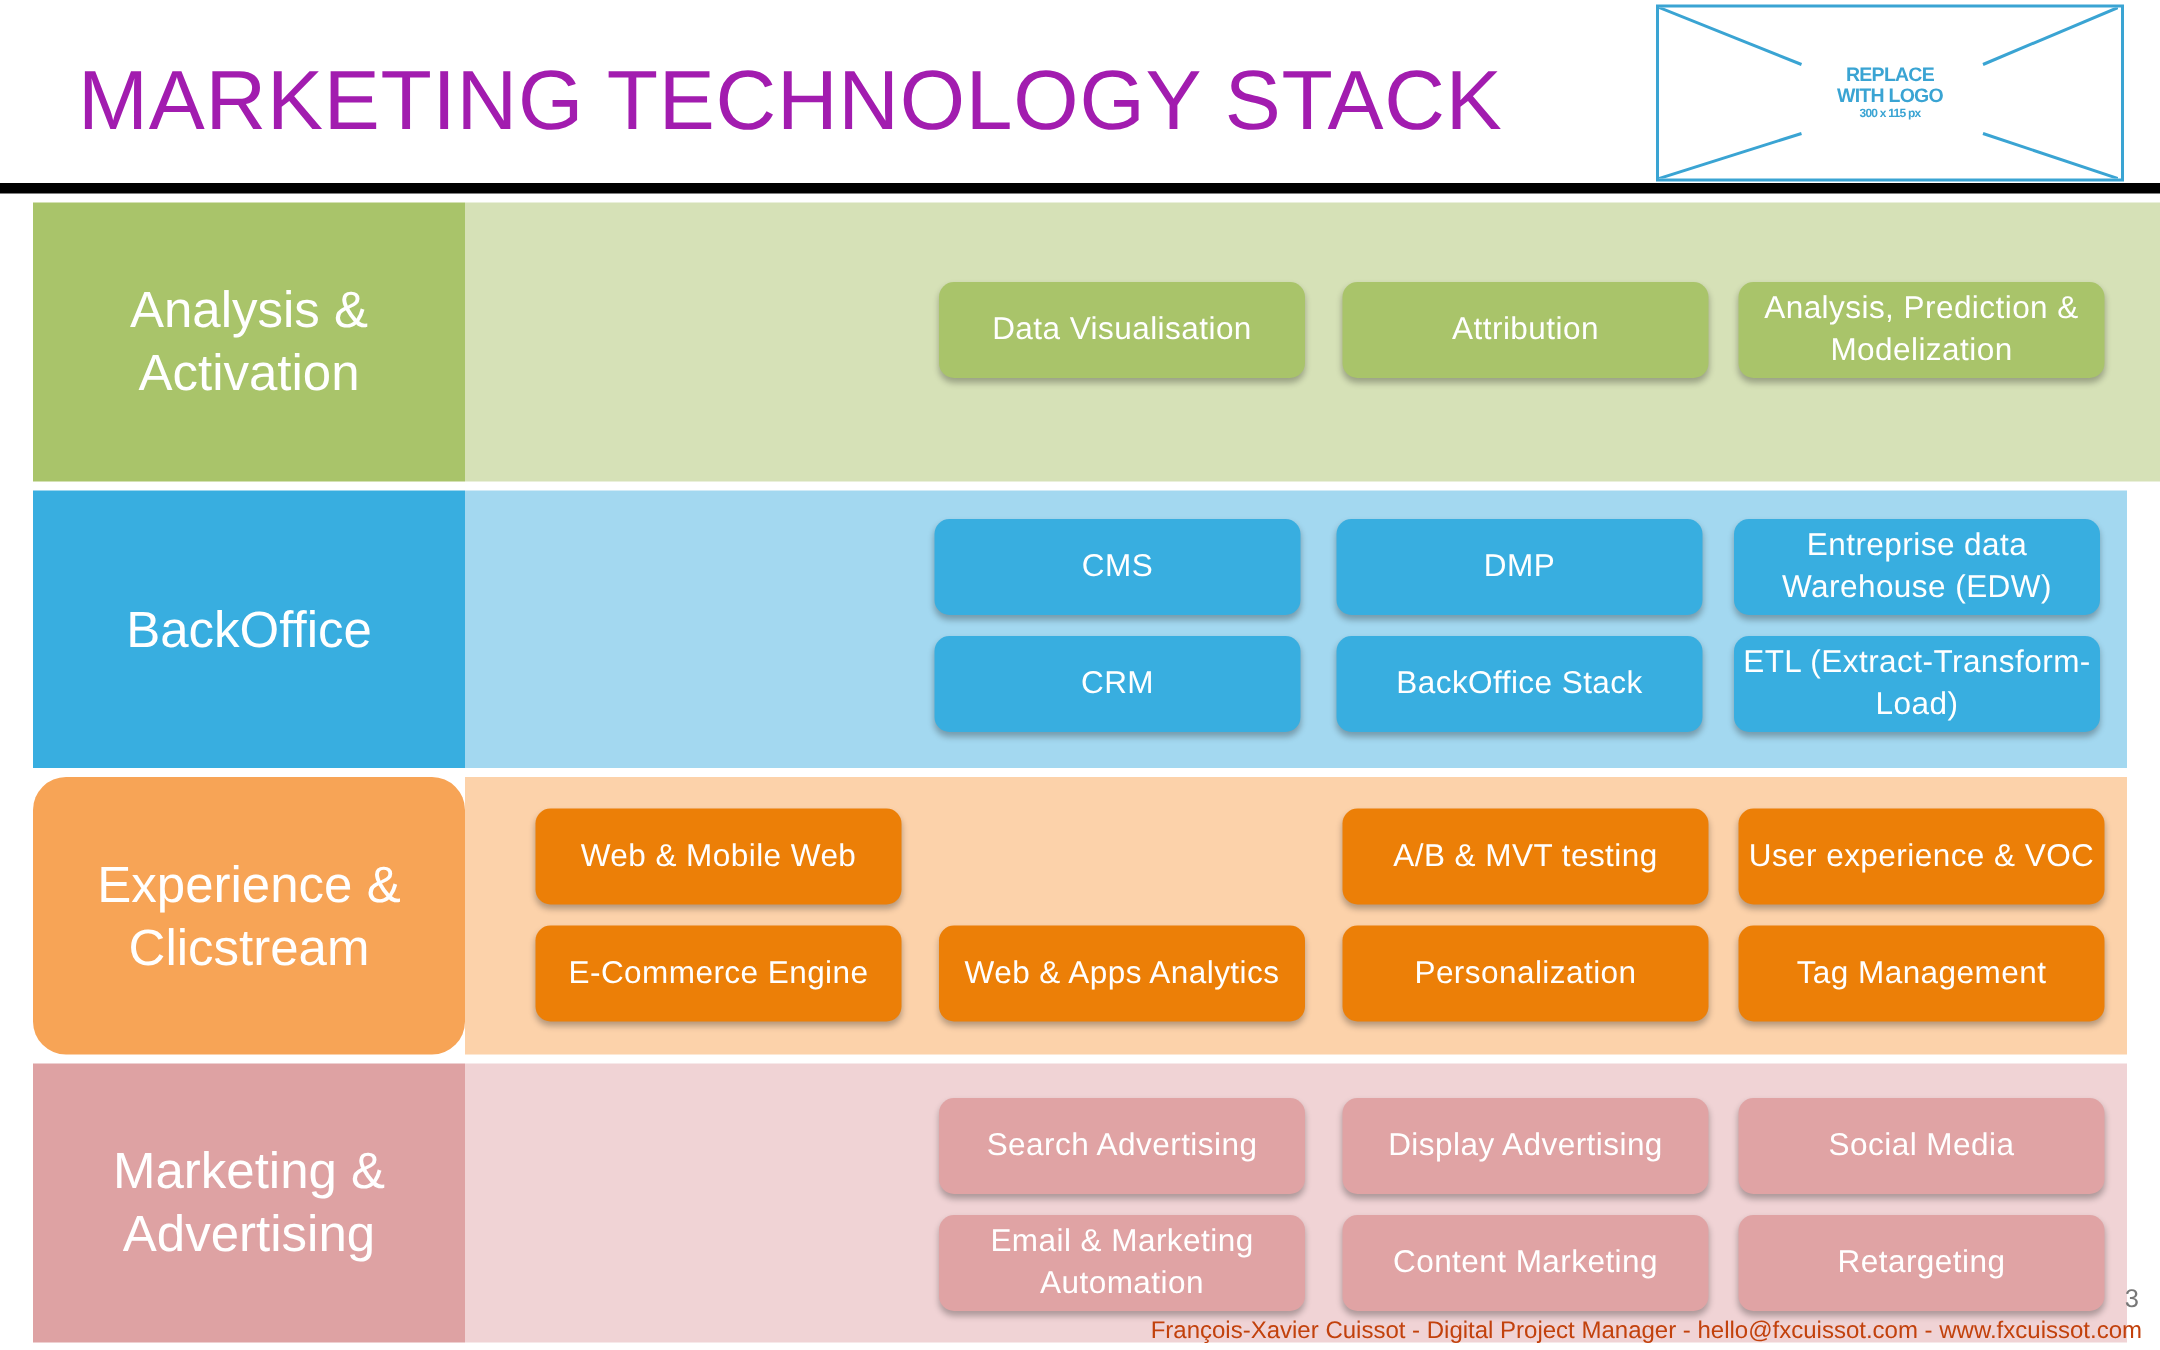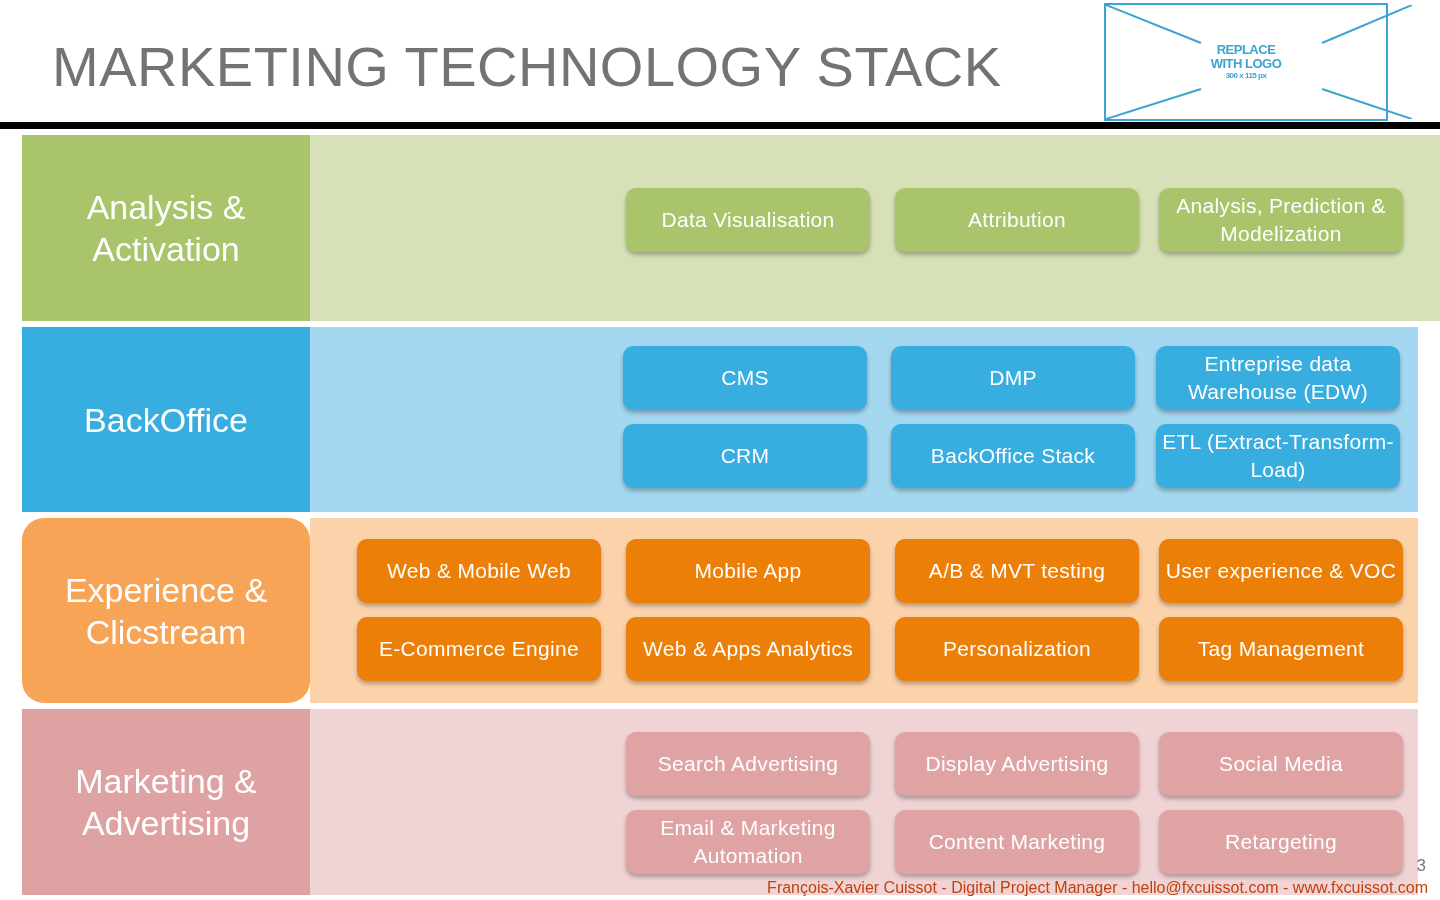--- a/index.html
+++ b/index.html
@@ -1,19 +1,19 @@
 <!DOCTYPE html>
 <html><head>
 <meta charset="utf-8">
 <style>
   html, body { margin:0; padding:0; }
   body { width:1440px; height:900px; background:#ffffff; position:relative; overflow:hidden;
          font-family:"Liberation Sans", sans-serif; }
-  .title { position:absolute; left:52px; top:34px; font-size:56px; color:#737373; letter-spacing:0.5px; white-space:nowrap; }
-  .logo { position:absolute; left:1104px; top:3px; width:284px; height:118px; border:2px solid #3aa4d3; box-sizing:border-box; background:#fff; }
+  .title { position:absolute; left:52px; top:34px; font-size:56px; color:#a21caf; letter-spacing:0.5px; white-space:nowrap; }
+  .logo { position:absolute; left:1104px; top:3px; width:312px; height:118px; border:2px solid #3aa4d3; box-sizing:border-box; background:#fff; }
   .logo svg { position:absolute; left:0; top:0; }
   .logo-text { position:absolute; left:0; right:0; top:38px; text-align:center; color:#3aa4d3; font-size:13px; line-height:14px; font-weight:bold; letter-spacing:-0.5px; }
   .logo-text .small { font-size:8px; line-height:10px; display:block; }
   .rule { position:absolute; left:0; top:122px; width:1440px; height:7px; background:#000; }
 
   .row { position:absolute; left:22px; width:1396px; }
   .row .label { position:absolute; left:0; top:0; bottom:0; width:288px; display:flex; align-items:center; justify-content:center; text-align:center; color:#fff; font-size:34px; line-height:42px; }
   .row .panel { position:absolute; left:288px; top:0; bottom:0; right:0; }
   .box { position:absolute; width:244px; height:64px; border-radius:10px; color:#fff; font-size:21px; line-height:28px; display:flex; align-items:center; justify-content:center; text-align:center; box-shadow:0 3px 4px rgba(0,0,0,0.28); letter-spacing:0.3px; }
 
@@ -79,21 +79,20 @@
     <div class="box" style="left:313px; top:97px;">CRM</div>
     <div class="box" style="left:581px; top:97px;">BackOffice Stack</div>
     <div class="box" style="left:846px; top:97px;">ETL (Extract-Transform-Load)</div>
   </div>
 </div>
 
 <div class="row r3">
   <div class="label">Experience &amp; Clicstream</div>
   <div class="panel">
     <div class="box" style="left:47px; top:21px;">Web &amp; Mobile Web</div>
-    <div class="box" style="left:316px; top:21px;">Mobile App</div>
     <div class="box" style="left:585px; top:21px;">A/B &amp; MVT testing</div>
     <div class="box" style="left:849px; top:21px;">User experience &amp; VOC</div>
     <div class="box" style="left:47px; top:99px;">E-Commerce Engine</div>
     <div class="box" style="left:316px; top:99px;">Web &amp; Apps Analytics</div>
     <div class="box" style="left:585px; top:99px;">Personalization</div>
     <div class="box" style="left:849px; top:99px;">Tag Management</div>
   </div>
 </div>
 
 <div class="row r4">

